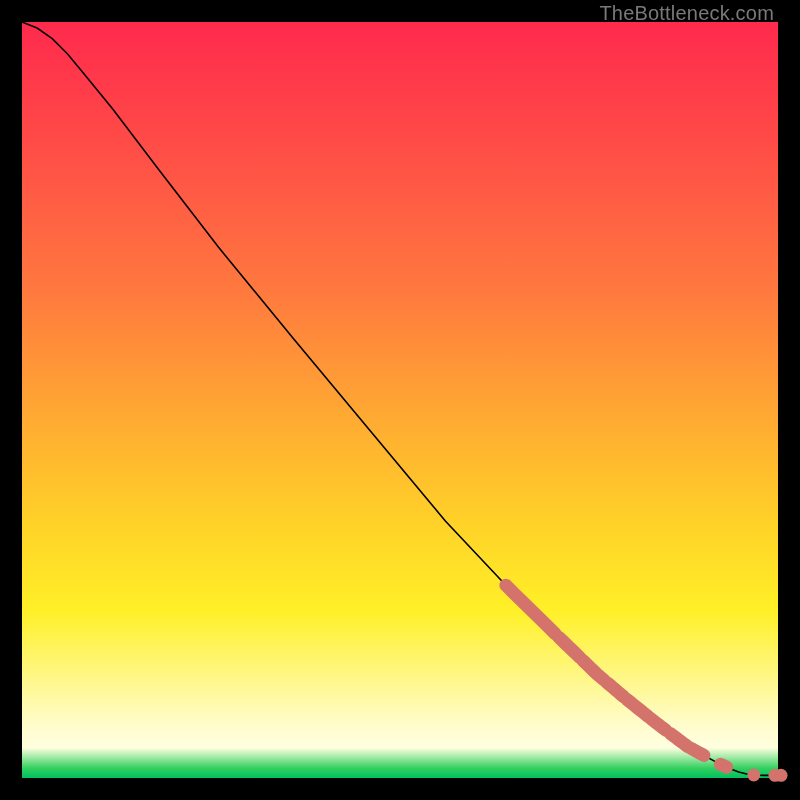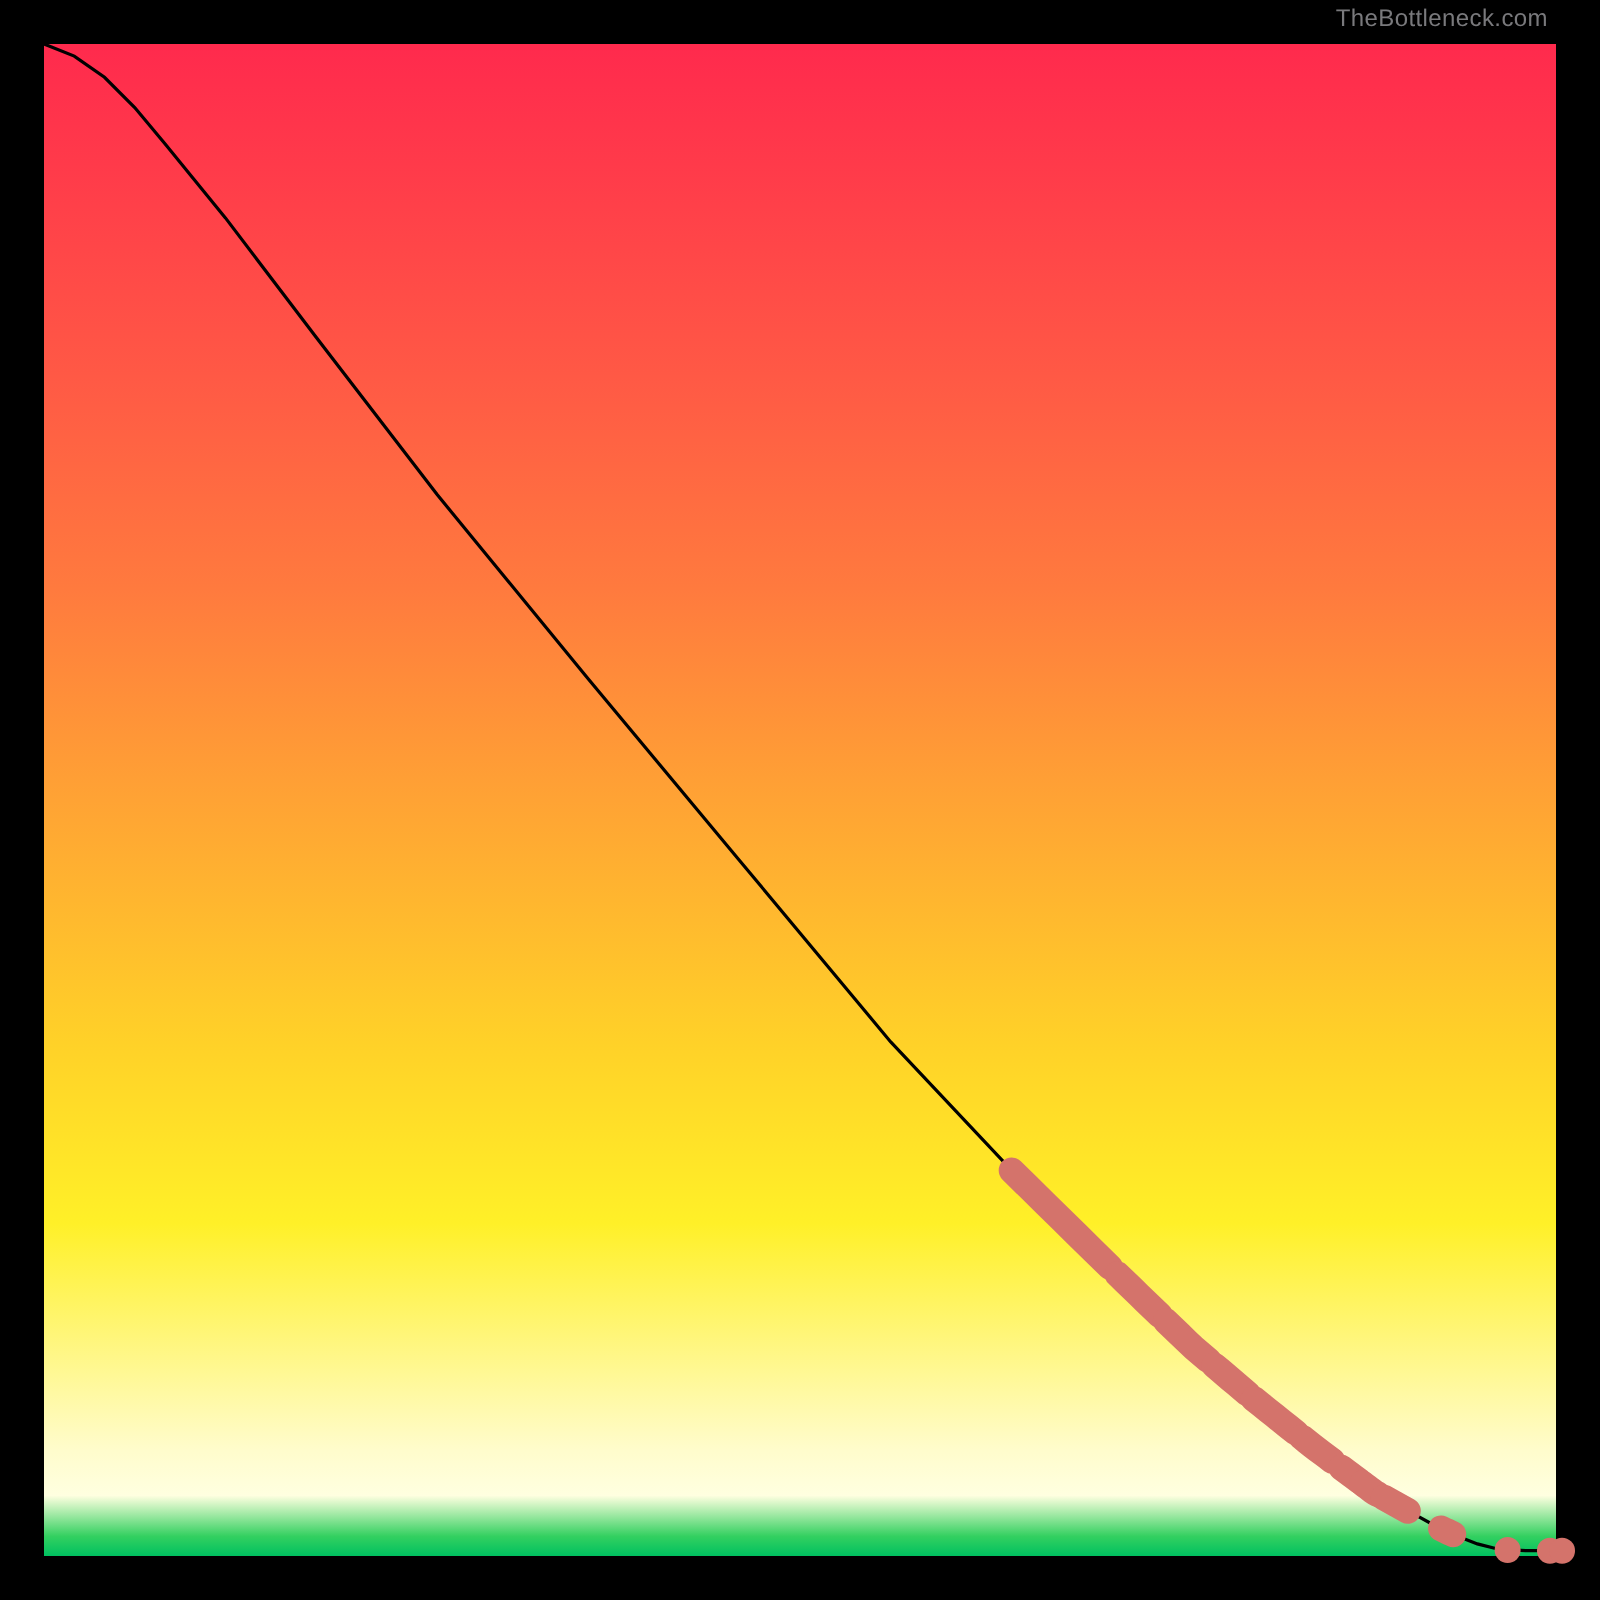--- a/index.html
+++ b/index.html
@@ -36,21 +36,21 @@
       #fffccc 93%,
       #ffffe0 96%,
       #33d060 98.7%,
       #00c060 100%
     );
   }
   .watermark {
     position: absolute;
     top: 2px;
     right: 26px;
-    font-size: 12px;
+    font-size: 20px;
     font-weight: 400;
     color: #79797c;
     letter-spacing: 0.2px;
     user-select: none;
   }
   svg.overlay {
     position: absolute;
     left: 0;
     top: 0;
     width: 756px;

